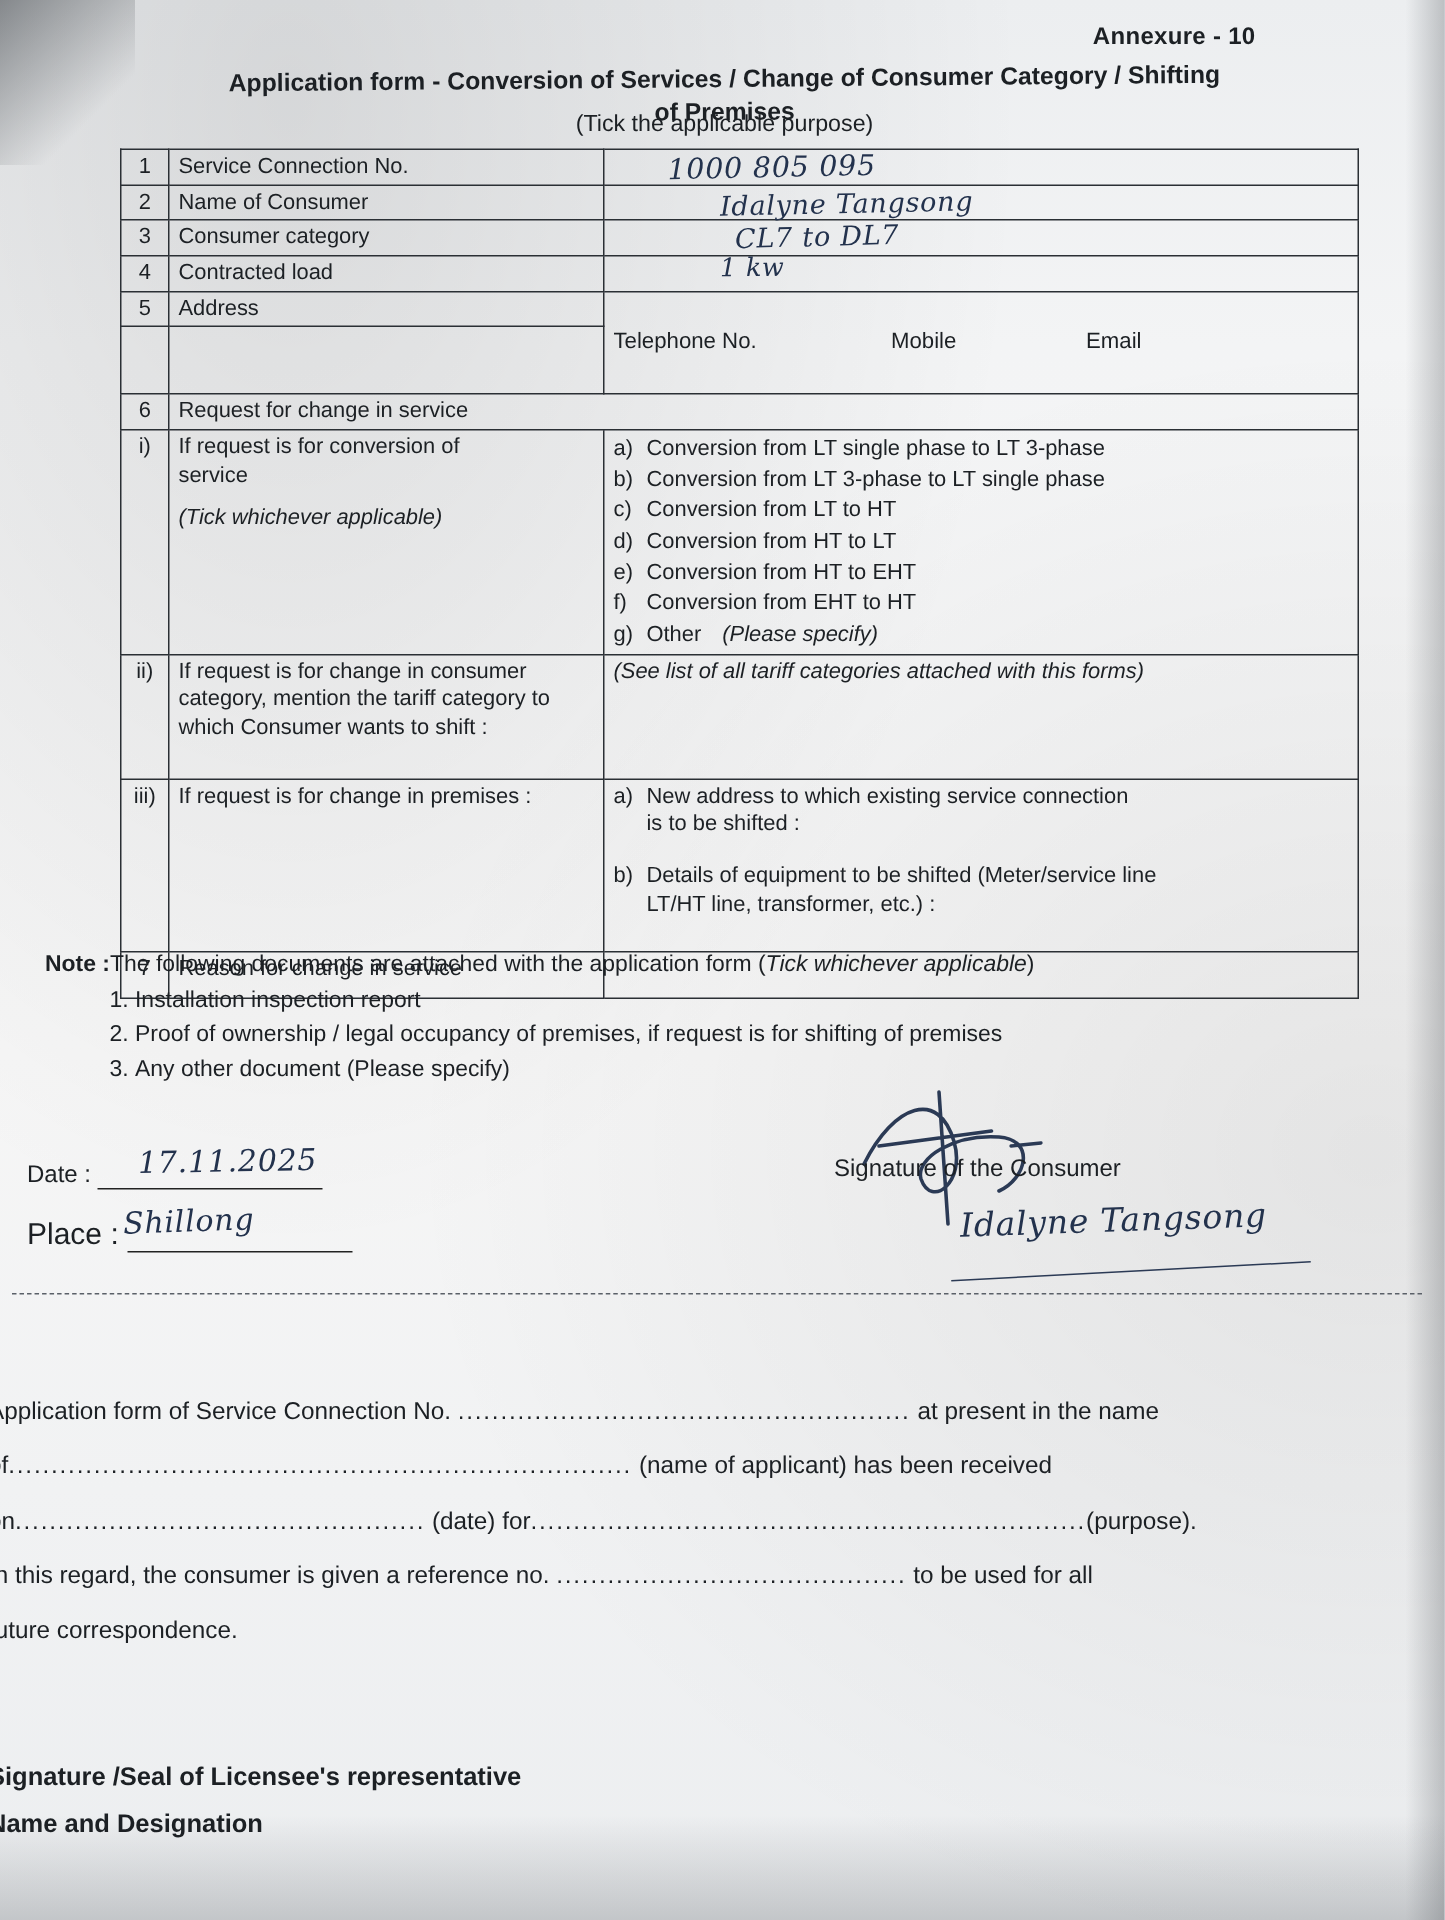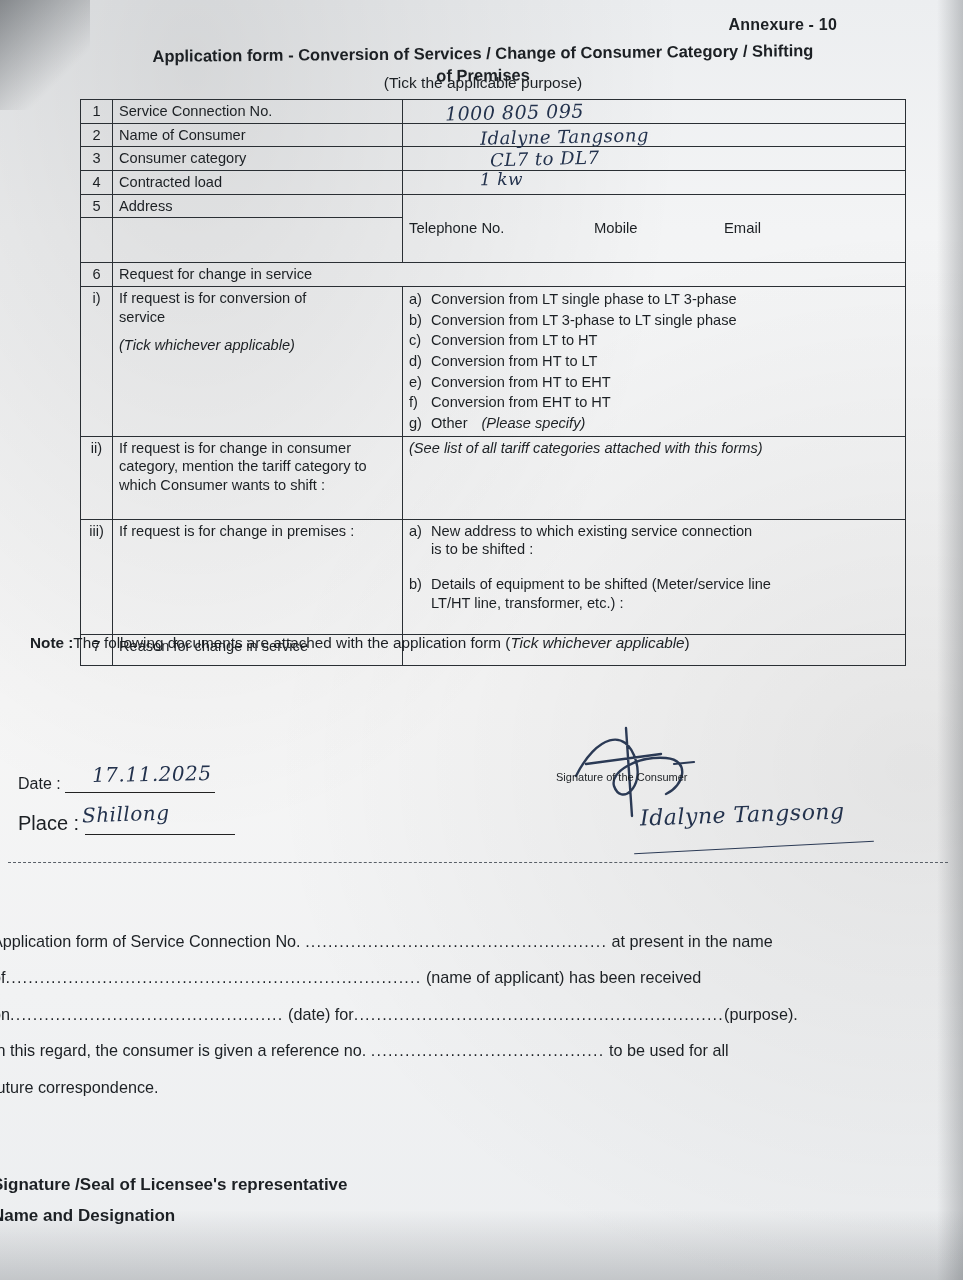--- a/index.html
+++ b/index.html
@@ -176,21 +176,21 @@
     position: absolute;
     left: 82px; top: 802px;
     transform: rotate(-2deg);
     font-size: 20px;
   }
 
   .sig-consumer {
     position: absolute;
     left: 556px;
     top: 771px;
-    font-size: 11px;
+    font-size: 16px;
   }
   .name-line {
     position: absolute;
     left: 556px;
     top: 810px;
     font-size: 16px;
   }
   .hw-name {
     position: absolute;
     left: 640px;
@@ -373,20 +373,25 @@
   <div class="hw hw3">CL7 to DL7</div>
   <div class="hw hw4">1 kw</div>
 
   <svg class="scribble" viewBox="0 0 200 110">
     <path d="M10 60 C30 20, 60 10, 70 45 C78 72, 55 90, 48 70 C44 56, 70 40, 100 42 C125 44, 118 70, 100 78 M20 48 L95 38 M60 12 L66 100" stroke="#2b3a55" stroke-width="2.4" fill="none" stroke-linecap="round"></path>
     <path d="M108 48 L128 46" stroke="#2b3a55" stroke-width="2.2" fill="none" stroke-linecap="round"></path>
   </svg>
 
   <div class="note">
     <b>Note :</b><span>The following documents are attached with the application form (</span><i>Tick whichever applicable</i><span>)</span>
+    <ol>
+      <li>Installation inspection report</li>
+      <li>Proof of ownership / legal occupancy of premises, if request is for shifting of premises</li>
+      <li>Any other document (Please specify)</li>
+    </ol>
   </div>
 
   <div class="date-row">
     <span>Date :</span>
     <span class="ul"></span>
   </div>
   <div class="hw hw-date">17.11.2025</div>
 
   <div class="place-row">
     <span>Place :</span>

